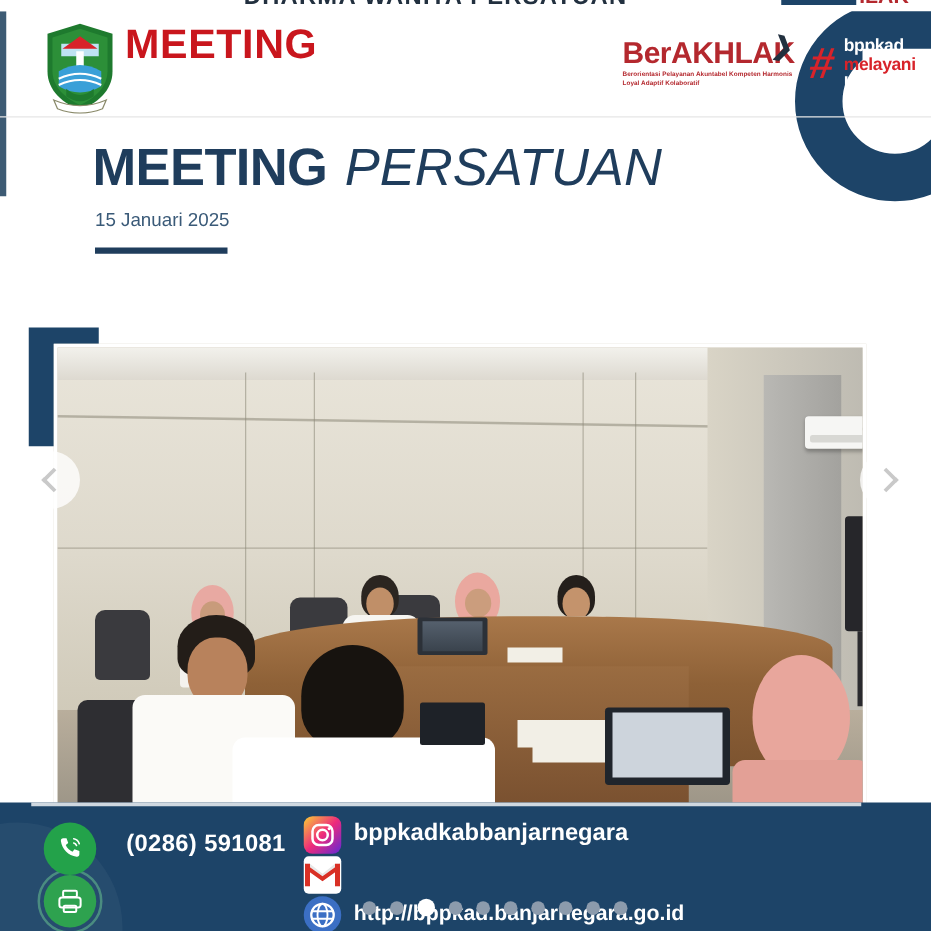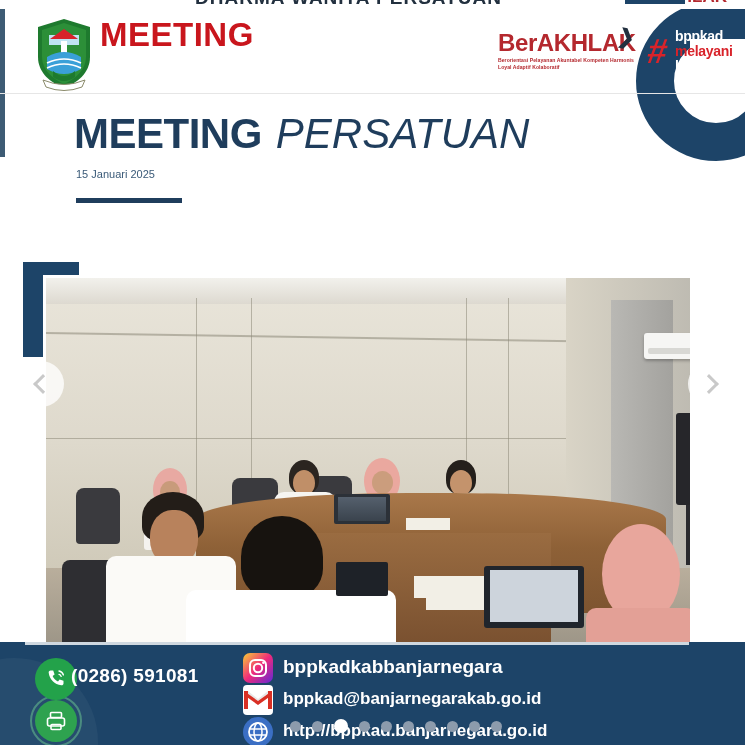--- a/index.html
+++ b/index.html
@@ -82,21 +82,21 @@
   .bangga .bl { position: absolute; left: 27px; font-size: 14px; font-weight: 700; line-height: 1.02; letter-spacing: -0.3px; }
   .bangga .b1 { top: 0px; color: #ffffff; }
   .bangga .b2 { top: 15px; color: #d8232a; }
   .bangga .b3 { top: 30px; color: #ffffff; }
 
   
   .title-row { position: absolute; left: 74px; top: 101px; white-space: nowrap; }
   .t-meeting { font-size: 42px; font-weight: 800; color: #1f3d5c; letter-spacing: -0.5px; }
   .t-internal { font-size: 42px; font-weight: 400; font-style: italic; color: #1f3d5c; letter-spacing: 0px; margin-left: 14px; }
 
-  .subdate { position: absolute; left: 76px; top: 159px; font-size: 11px; color: #3a5a78; font-weight: 400; }
+  .subdate { position: absolute; left: 76px; top: 159px; font-size: 15px; color: #3a5a78; font-weight: 400; }
   .rule { position: absolute; left: 76px; top: 189px; width: 106px; height: 5px; background: #1f3d5c; }
 
   .desc { position: absolute; left: 76px; top: 199px; font-size: 17px; color: #2c4f6e; line-height: 1.45; font-weight: 400; }
 
   
   .photo-corner-l { position: absolute; left: 23px; top: 253px; width: 56px; height: 95px; background: #1d4468; }
   .photo-wrap {
     position: absolute; left: 43px; top: 266px; width: 650px; height: 372px;
     background: #cfc9ba; border: 3px solid #ffffff; overflow: hidden;
   }
@@ -150,21 +150,21 @@
   .footer { position: absolute; left: 0; top: 633px; width: 745px; height: 112px; background: #1d4468; }
   .footer-top-line { position: absolute; left: 25px; top: 0px; width: 664px; height: 3px; background: #cfd8e0; }
 
   .fcircle { position: absolute; left: -70px; top: 16px; width: 168px; height: 168px; border-radius: 50%; background: rgba(255,255,255,0.045); }
 
   .icon-circ { position: absolute; width: 42px; height: 42px; border-radius: 50%; display:flex; align-items:center; justify-content:center; }
   .ic-phone { left: 35px; top: 16px; background: #23a24a; }
   .ic-fax   { left: 35px; top: 58px; background: #2ea24f; }
   .ic-glow  { position:absolute; left: 30px; top: 53px; width: 52px; height: 52px; border-radius:50%; border:2px solid rgba(120,220,150,.45); }
 
-  .phone-num { position: absolute; left: 71px; font-size: 19px; font-weight: 700; color: #ffffff; letter-spacing: .3px; }
+  .phone-num { position: absolute; left: 101px; font-size: 19px; font-weight: 700; color: #ffffff; letter-spacing: .3px; }
   .pn1 { top: 23px; }
   .pn2 { top: 55px; }
 
   .sm-icon { position: absolute; width: 30px; height: 30px; border-radius: 7px; }
   .sm-ig   { left: 243px; top: 11px; background: linear-gradient(135deg,#f9ce34 0%,#ee2a7b 50%,#6228d7 100%); }
   .sm-mail { left: 243px; top: 43px; background: #ffffff; border-radius: 4px; overflow:hidden; }
   .sm-web  { left: 243px; top: 75px; background: #3b6fc4; border-radius: 50%; }
 
   .sm-text { position: absolute; left: 283px; color: #ffffff; font-weight: 700; text-align: center; }
   .st1 { top: 14px; font-size: 19px; }
@@ -363,21 +363,20 @@
       </div>
       <div class="sm-icon sm-web">
         <svg width="30" height="30" viewBox="0 0 30 30">
           <circle cx="15" cy="15" r="9" fill="none" stroke="#ffffff" stroke-width="1.8"></circle>
           <ellipse cx="15" cy="15" rx="4" ry="9" fill="none" stroke="#ffffff" stroke-width="1.5"></ellipse>
           <path d="M6.3 12 h17.4 M6.3 18 h17.4" stroke="#ffffff" stroke-width="1.5"></path>
         </svg>
       </div>
 
       <div class="sm-text st1">bppkadkabbanjarnegara</div>
-      <div class="sm-text st2">bppkad@banjarnegarakab.go.id</div>
       <div class="sm-text st3">http://bppkad.banjarnegara.go.id</div>
 
     </div>
 
     <div class="dots" id="carousel-dots">
         <div class="dot"></div>
         <div class="dot"></div>
         <div class="dot active"></div>
         <div class="dot"></div>
         <div class="dot"></div>

